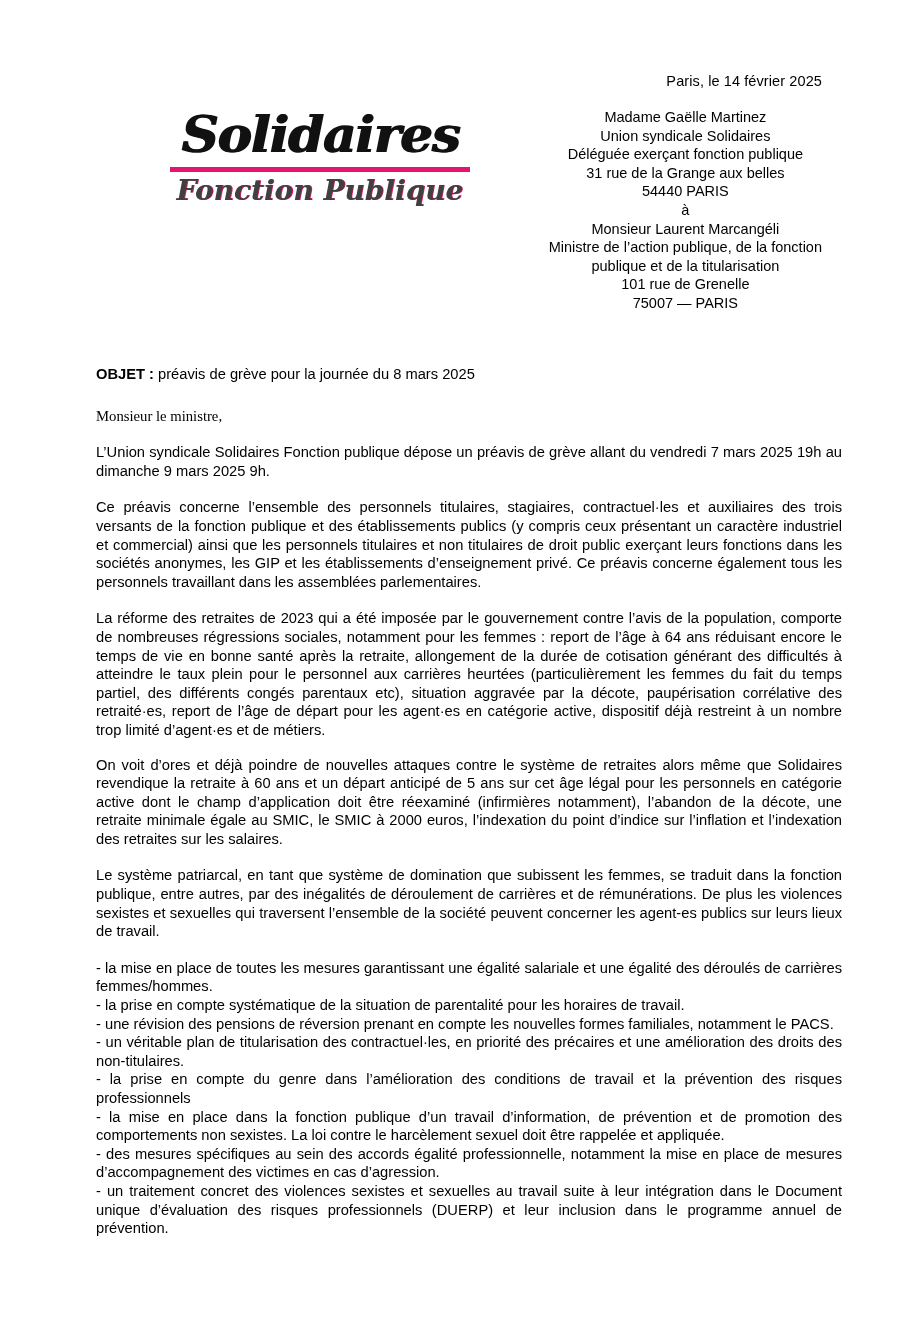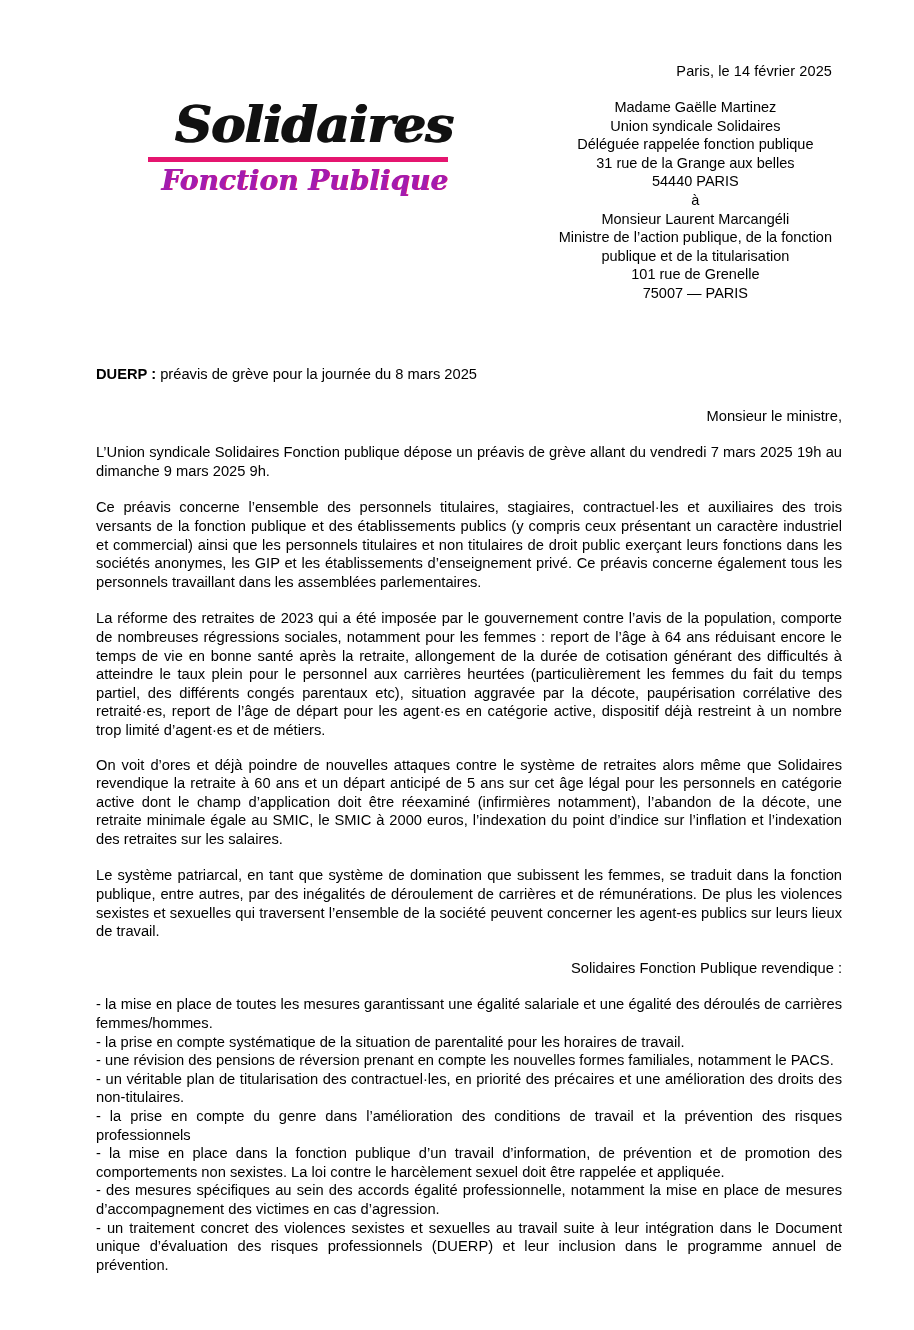--- a/index.html
+++ b/index.html
@@ -13,41 +13,41 @@
     font-family: "Liberation Sans", sans-serif;
     color: #000000;
     position: relative;
     overflow: hidden;
   }
   .page {
     width: 914px;
     height: 1330px;
     position: relative;
     box-sizing: border-box;
-    padding: 8px;
+    padding: 18px;
   }
 
   
   .header {
     position: relative;
     height: 310px;
   }
   .date-line {
     position: absolute;
     top: 55px;
     right: 74px;
     font-size: 14.5px;
     letter-spacing: 0.1px;
   }
   .logo {
     position: absolute;
     top: 92px;
-    left: 140px;
+    left: 152px;
     width: 300px;
-    text-align: right;
+    text-align: center;
   }
   .logo-main {
     font-family: "DejaVu Serif", serif;
     font-weight: bold;
     font-style: italic;
     font-size: 50px;
     line-height: 1;
     letter-spacing: -1px;
     color: #111111;
     text-shadow: 1.5px 0 0 #111111;
@@ -58,21 +58,21 @@
     background: #e5156f;
     margin: 7px 0 4px 0;
     width: 100%;
   }
   .logo-sub {
     font-family: "DejaVu Serif", serif;
     font-weight: bold;
     font-style: italic;
     font-size: 28px;
     line-height: 1.1;
-    color: #a21caf;
+    color: #404040;
     letter-spacing: 0px;
     text-shadow: 0.8px 0 0 #e5156f;
   }
 
   .addr-block {
     position: absolute;
     top: 90px;
     right: 74px;
     text-align: center;
     font-size: 14.5px;
@@ -97,21 +97,22 @@
   }
   .obj b { font-weight: bold; }
   p.para {
     margin: 0 0 18px 0;
     text-align: justify;
   }
   p.para.tight {
     margin-bottom: 16px;
   }
   p.para.nojust {
-    text-align: right;
+    text-align: left;
+    font-family: Liberation Serif, serif;
   }
   .list p {
     margin: 0;
     text-align: justify;
   }
 </style>
 </head>
 <body>
 
 <div class="page">
@@ -122,47 +123,46 @@
 
     <div class="logo">
       <div class="logo-main">Solidaires</div>
       <div class="logo-rule"></div>
       <div class="logo-sub">Fonction Publique</div>
     </div>
 
     <div class="addr-block">
       <div>Madame Gaëlle Martinez</div>
       <div>Union syndicale Solidaires</div>
-      <div>Déléguée rappelée fonction publique</div>
+      <div>Déléguée exerçant fonction publique</div>
       <div>31 rue de la Grange aux belles</div>
       <div>54440 PARIS</div>
       <div>à</div>
       <div>Monsieur Laurent Marcangéli</div>
       <div>Ministre de l’action publique, de la fonction</div>
       <div>publique et de la titularisation</div>
       <div>101 rue de Grenelle</div>
       <div>75007 — PARIS</div>
     </div>
 
   </div>
 
   <div class="body-wrap">
 
     <div class="obj">
-      <b>DUERP :</b><span> préavis de grève pour la journée du 8 mars 2025</span>
+      <b>OBJET :</b><span> préavis de grève pour la journée du 8 mars 2025</span>
     </div>
 
     <p class="para nojust">Monsieur le ministre,</p>
 
     <p class="para">L’Union syndicale Solidaires Fonction publique dépose un préavis de grève allant du vendredi 7 mars 2025 19h au dimanche 9 mars 2025 9h.</p>
     <p class="para">Ce préavis concerne l’ensemble des personnels titulaires, stagiaires, contractuel·les et auxiliaires des trois versants de la fonction publique et des établissements publics (y compris ceux présentant un caractère industriel et commercial) ainsi que les personnels titulaires et non titulaires de droit public exerçant leurs fonctions dans les sociétés anonymes, les GIP et les établissements d’enseignement privé. Ce préavis concerne également tous les personnels travaillant dans les assemblées parlementaires.</p>
     <p class="para tight">La réforme des retraites de 2023 qui a été imposée par le gouvernement contre l’avis de la population, comporte de nombreuses régressions sociales, notamment pour les femmes : report de l’âge à 64 ans réduisant encore le temps de vie en bonne santé après la retraite, allongement de la durée de cotisation générant des difficultés à atteindre le taux plein pour le personnel aux carrières heurtées (particulièrement les femmes du fait du temps partiel, des différents congés parentaux etc), situation aggravée par la décote, paupérisation corrélative des retraité·es, report de l’âge de départ pour les agent·es en catégorie active, dispositif déjà restreint à un nombre trop limité d’agent·es et de métiers.</p>
     <p class="para">On voit d’ores et déjà poindre de nouvelles attaques contre le système de retraites alors même que Solidaires revendique la retraite à 60 ans et un départ anticipé de 5 ans sur cet âge légal pour les personnels en catégorie active dont le champ d’application doit être réexaminé (infirmières notamment), l’abandon de la décote, une retraite minimale égale au SMIC, le SMIC à  2000 euros, l’indexation du point d’indice sur l’inflation et l’indexation des retraites sur les salaires.</p>
     <p class="para">Le système patriarcal, en tant que système de domination que subissent les femmes, se traduit dans la fonction publique, entre autres, par des inégalités de déroulement de carrières et de rémunérations. De plus les violences sexistes et sexuelles qui traversent l’ensemble de la société peuvent concerner les agent-es publics sur leurs lieux de travail.</p>
-    <p class="para nojust">Solidaires Fonction Publique revendique :</p>
 
     <div class="list">
       <p>- la mise en place de toutes les mesures garantissant une égalité salariale et une égalité des déroulés de carrières femmes/hommes.</p>
       <p>- la prise en compte systématique de la situation de parentalité pour les horaires de travail.</p>
       <p>- une révision des pensions de réversion prenant en compte les nouvelles formes familiales, notamment le PACS.</p>
       <p>- un véritable plan de titularisation des contractuel·les, en priorité des précaires et une amélioration des droits des non-titulaires.</p>
       <p>- la prise en compte du genre dans l’amélioration des conditions de travail et la prévention des risques professionnels</p>
       <p>- la mise en place dans la fonction publique d’un travail d’information, de prévention et de promotion des comportements non sexistes. La loi contre le harcèlement sexuel doit être rappelée et appliquée.</p>
       <p>- des mesures spécifiques au sein des accords égalité professionnelle, notamment la mise en place de mesures d’accompagnement des victimes en cas d’agression.</p>
       <p>- un traitement concret des violences sexistes et sexuelles au travail suite à leur intégration dans le Document unique d’évaluation des risques professionnels (DUERP) et leur inclusion dans le programme annuel de prévention.</p>

